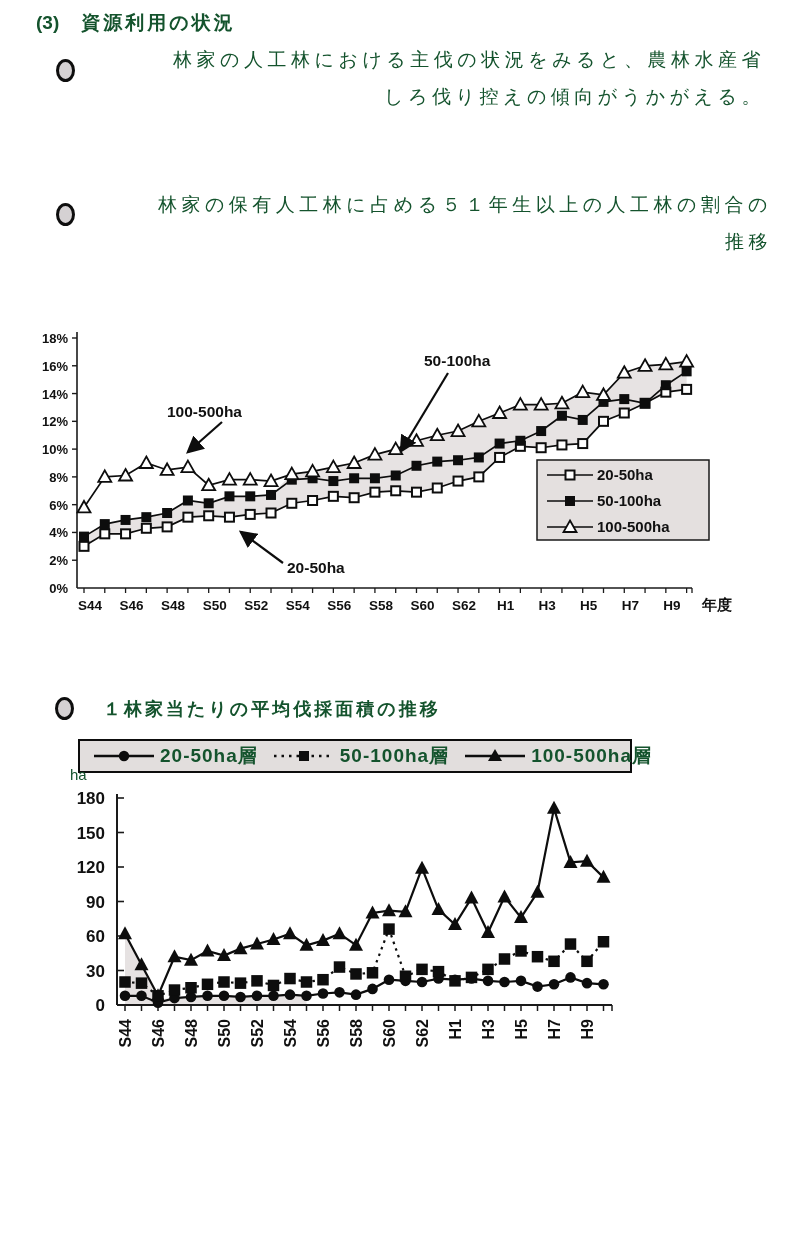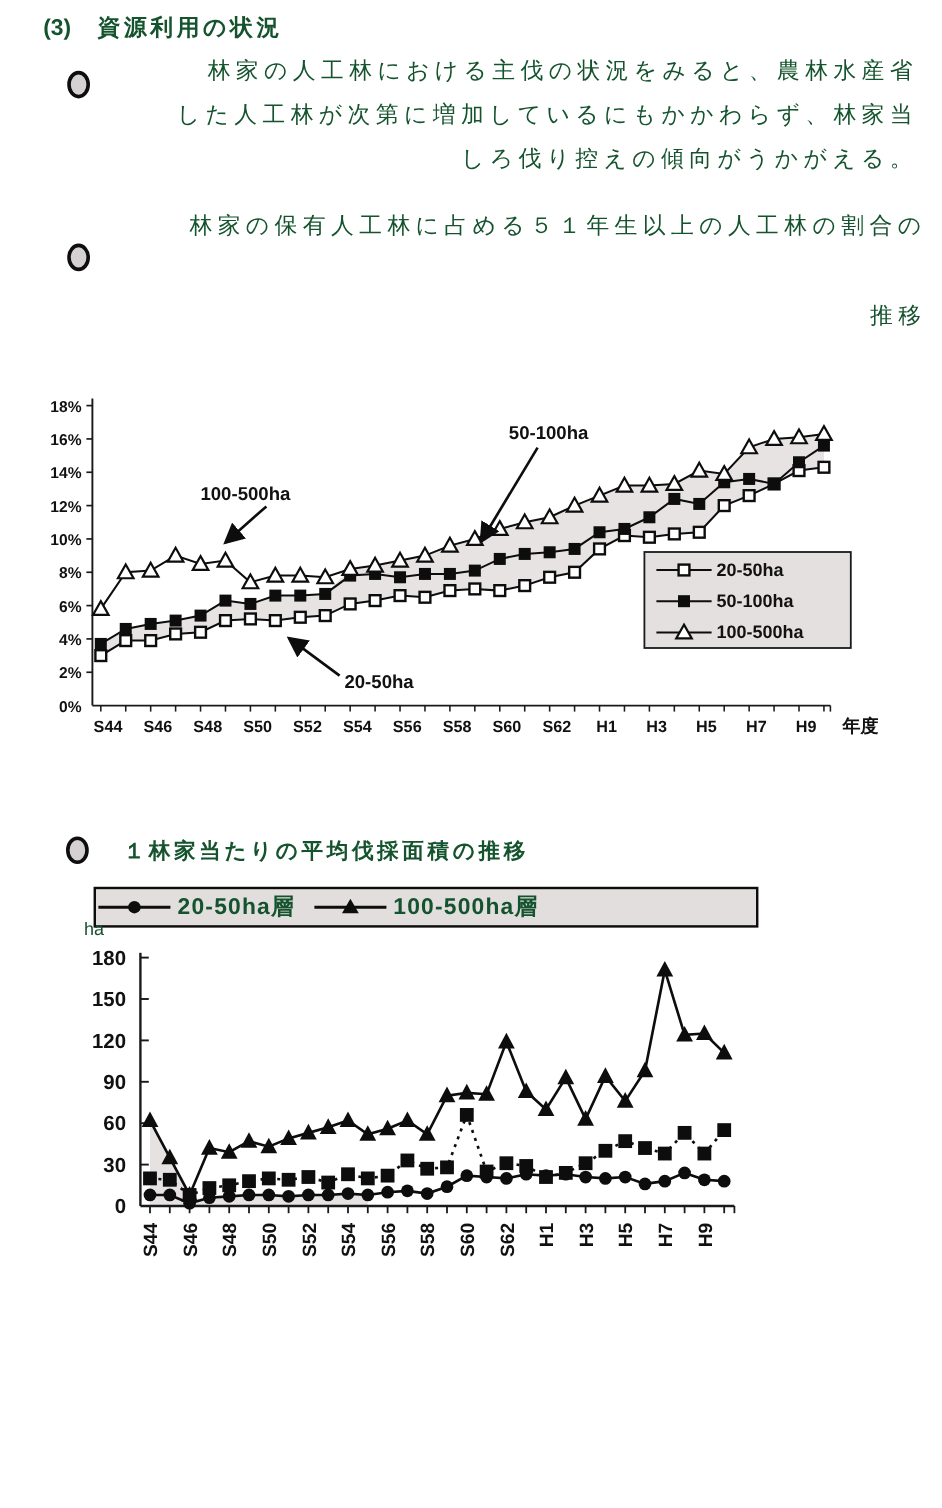--- a/index.html
+++ b/index.html
@@ -7,47 +7,46 @@
         font-family:"Liberation Sans",sans-serif;color:#14532d;text-align:right;}
   .abs{position:absolute;}
   .heading{left:36px;top:10px;font-size:19px;font-weight:bold;letter-spacing:3px;}
   .heading .hnum{margin-right:22px;letter-spacing:0;}
   .bullet{display:inline-block;width:19px;height:23px;border:3px solid #0e0e0e;border-radius:50%;
           background:#d5d1d3;box-sizing:border-box;}
   .para{font-size:19px;line-height:36.5px;letter-spacing:4.5px;}
   .src{font-size:16px;font-weight:bold;letter-spacing:1.5px;}
   .c2title{font-size:18px;font-weight:bold;letter-spacing:3px;}
   .legendbar{left:78px;top:739px;width:554px;height:34px;background:#e2dedd;border:2px solid #0d0d0d;
-             box-sizing:border-box;display:flex;align-items:center;}
+             box-sizing:border-box;display:flex;align-items:center;padding-left:12px;}
   .legendbar .entry{display:flex;align-items:center;margin-right:14px;}
   .legendbar .entry svg{display:block;margin-right:4px;}
   .legendbar .lbl{font-size:19px;font-weight:bold;letter-spacing:1px;white-space:nowrap;}
   .halabel{left:70px;top:766px;font-size:15px;font-weight:normal;}
   svg text{font-family:"Liberation Sans",sans-serif;}
 </style>
 </head>
 <body>
 
 <div class="page">
 
   <div class="abs heading">
     <span class="hnum">(3)</span><span>資源利用の状況</span>
   </div>
 
   <span class="abs bullet" style="left:56px;top:59px;"></span>
   <div class="abs para" style="left:85px;top:42px;width:680px;">
     <div style="padding-left:18px;">林家の人工林における主伐の状況をみると、農林水産省</div>
-    <div>した人工林が次第に増加しているにもかかわらず、林家当</div>
     <div>しろ伐り控えの傾向がうかがえる。</div>
   </div>
 
   <span class="abs bullet" style="left:56px;top:203px;"></span>
-  <div class="abs para" style="left:92px;top:171px;width:680px;">
+  <div class="abs para" style="left:92px;top:187px;width:680px;">
     <div>林家の保有人工林に占める５１年生以上の人工林の割合の</div>
-    <div style="padding-left:6px;margin-top:38px;">推移</div>
+    <div style="padding-left:6px;">推移</div>
   </div>
 
   <svg id="chart1" class="abs" style="left:0;top:320px;" width="785" height="300" viewBox="0 0 785 300">
       <defs>
         <marker id="ah1" viewBox="0 0 10 10" refX="8.5" refY="5" markerWidth="8" markerHeight="8" orient="auto">
           <path d="M0,0 L10,5 L0,10 Z" fill="#0d0d0d"></path>
         </marker>
       </defs>
       <polygon points="84,226.33333333333331 104.78,213.83333333333334 125.56,213.83333333333334 146.34,208.27777777777777 167.12,206.88888888888889 187.9,197.16666666666669 208.68,195.77777777777777 229.46,197.16666666666669 250.24,194.38888888888889 271.02,193 291.8,183.27777777777777 312.58000000000004,180.5 333.36,176.33333333333331 354.14,177.72222222222223 374.92,172.16666666666666 395.70000000000005,170.77777777777777 416.48,172.16666666666666 437.26,168 458.04,161.05555555555554 478.82000000000005,156.88888888888889 499.6,137.44444444444443 520.38,126.33333333333334 541.1600000000001,127.72222222222223 561.94,124.94444444444443 582.72,123.55555555555554 603.5,101.33333333333331 624.28,93 645.0600000000001,83.27777777777777 665.84,72.16666666666666 686.62,69.38888888888889 686.62,41.611111111111086 665.84,44.38888888888886 645.0600000000001,45.77777777777777 624.28,52.72222222222223 603.5,74.94444444444443 582.72,72.16666666666666 561.94,83.27777777777777 541.1600000000001,84.66666666666666 520.38,84.66666666666666 499.6,93 478.82000000000005,101.33333333333331 458.04,111.05555555555554 437.26,115.22222222222223 416.48,120.77777777777777 395.70000000000005,129.11111111111111 374.92,134.66666666666666 354.14,143 333.36,147.16666666666669 312.58000000000004,151.33333333333331 291.8,154.11111111111111 271.02,174.94444444444446 250.24,176.33333333333331 229.46,176.33333333333331 208.68,183.27777777777777 187.9,180.5 167.12,193 146.34,197.16666666666669 125.56,199.94444444444446 104.78,204.11111111111111 84,216.61111111111111" fill="#e7e3e3" stroke="none"></polygon>
       <line x1="77" y1="12" x2="77" y2="268" stroke="#1a1a1a" stroke-width="1.6"></line>
@@ -243,20 +242,27 @@
   <div class="abs legendbar">
     <span class="entry">
       <svg width="64" height="14" viewBox="0 0 64 14">
         <line x1="2" y1="7" x2="62" y2="7" stroke="#0d0d0d" stroke-width="2.4"></line>
         <circle cx="32" cy="7" r="5.2" fill="#0d0d0d"></circle>
       </svg>
       <span class="lbl">20-50ha層</span>
     </span>
     <span class="entry">
       <svg width="64" height="14" viewBox="0 0 64 14">
+        <line x1="2" y1="7" x2="62" y2="7" stroke="#0d0d0d" stroke-width="2.4" stroke-dasharray="2.5 5"></line>
+        <rect x="27" y="2" width="10" height="10" fill="#0d0d0d"></rect>
+      </svg>
+      <span class="lbl">50-100ha層</span>
+    </span>
+    <span class="entry">
+      <svg width="64" height="14" viewBox="0 0 64 14">
         <line x1="2" y1="7" x2="62" y2="7" stroke="#0d0d0d" stroke-width="2.4"></line>
         <path d="M32 0 L39 12 L25 12 Z" fill="#0d0d0d"></path>
       </svg>
       <span class="lbl">100-500ha層</span>
     </span>
   </div>
 
   <div class="abs halabel">ha</div>
 
   <svg id="chart2" class="abs" style="left:0;top:790px;" width="785" height="305" viewBox="0 0 785 305">

